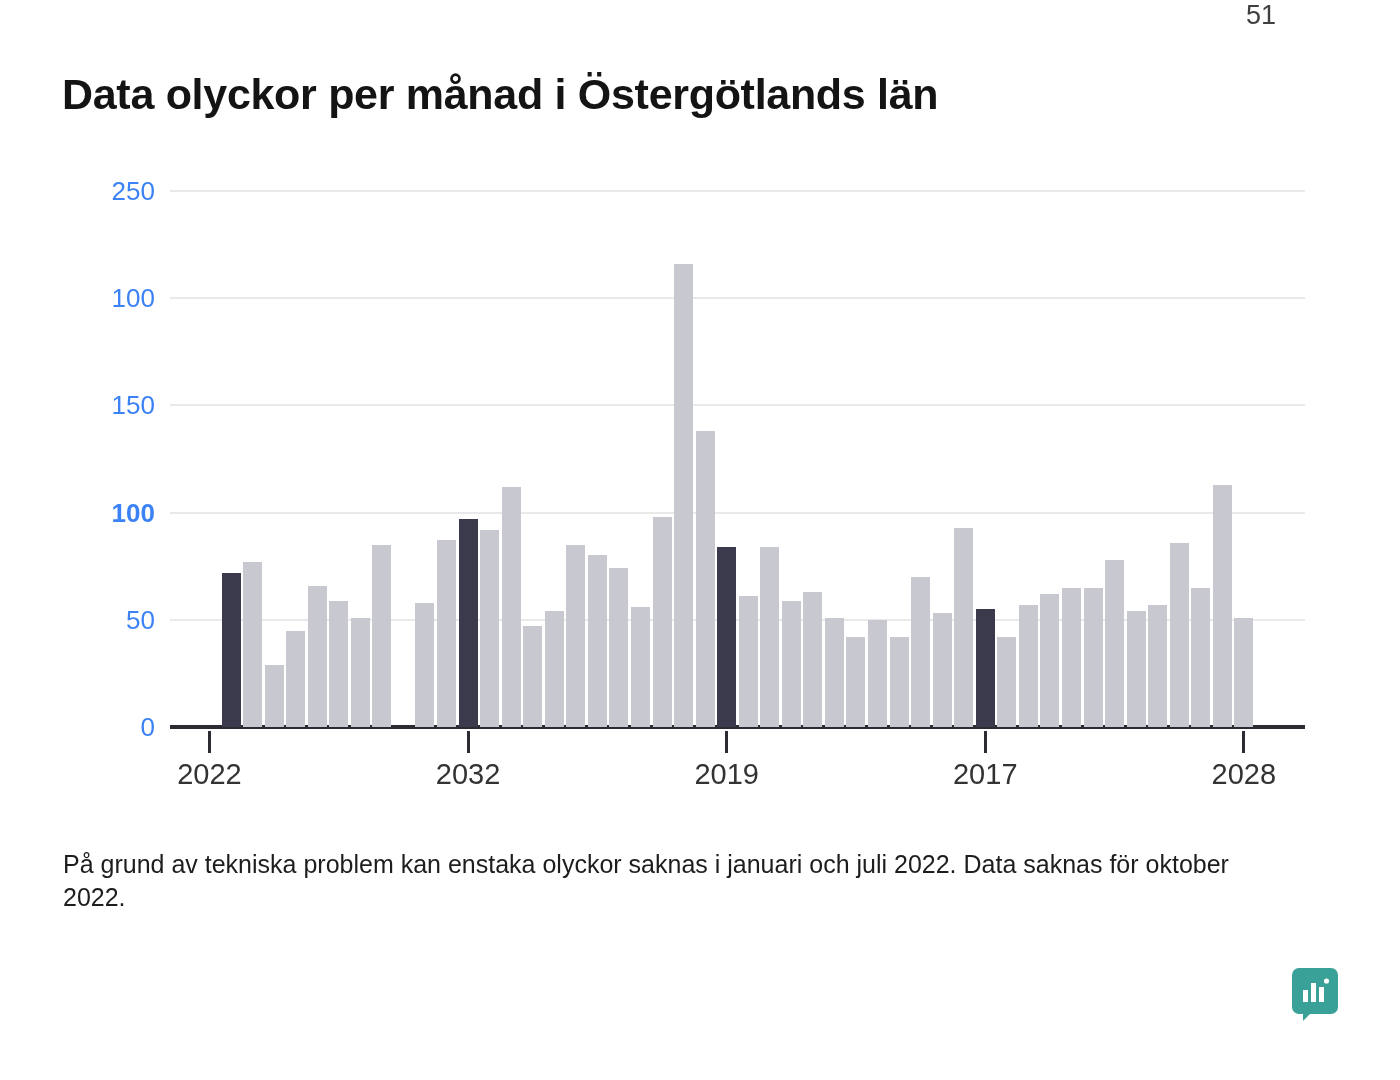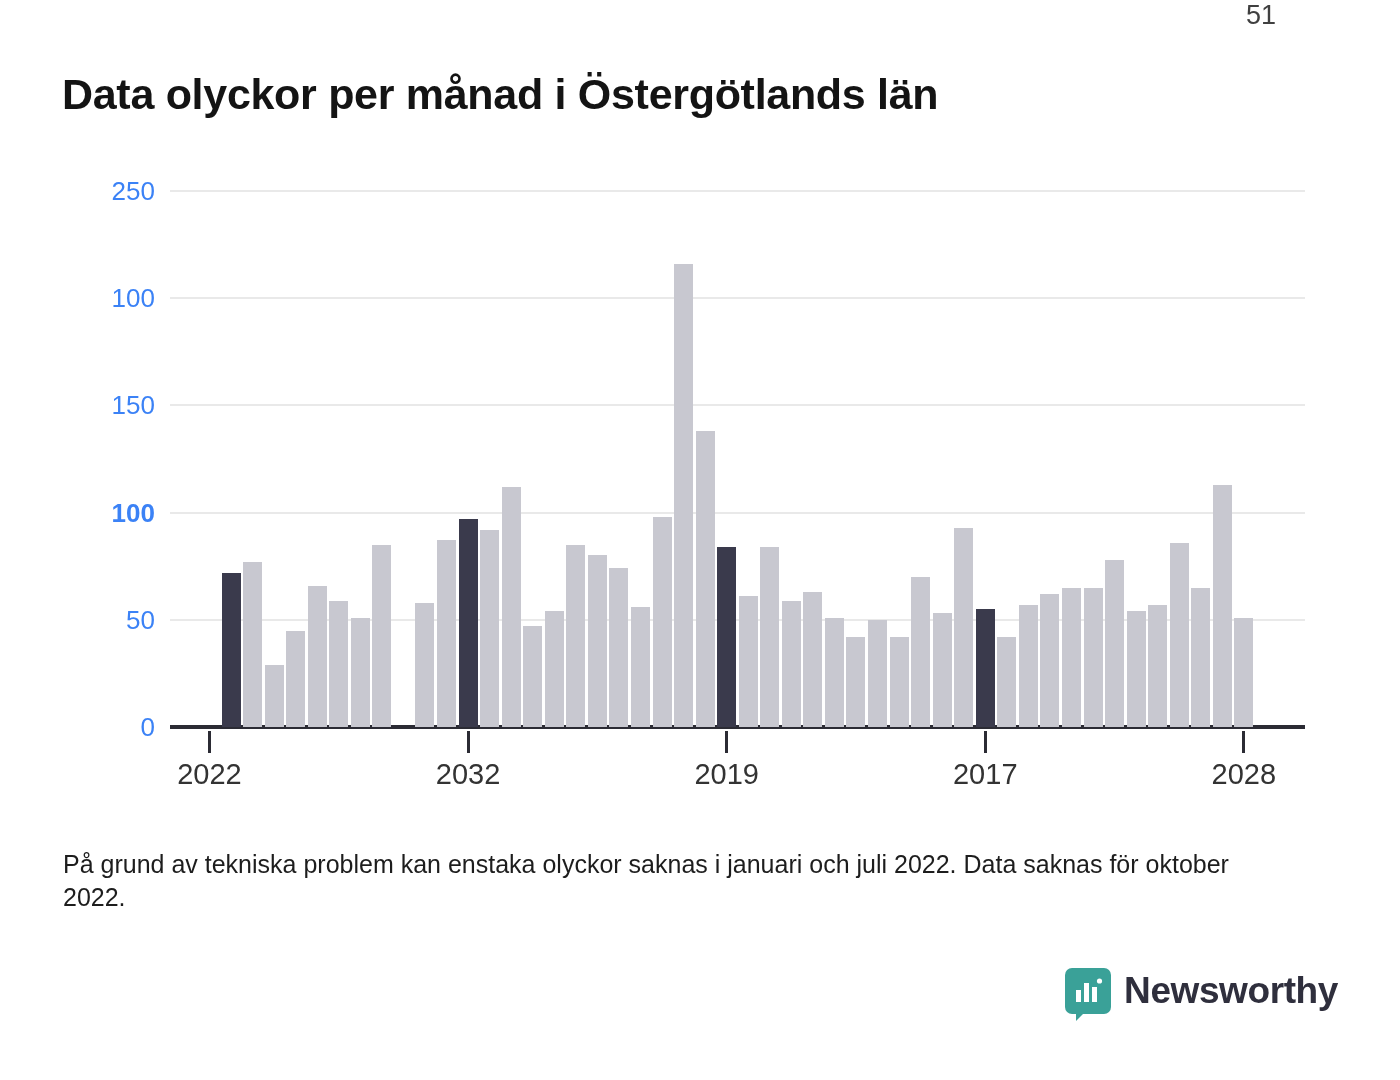--- a/index.html
+++ b/index.html
@@ -200,14 +200,13 @@
 
 <div id="brand">
   <span id="brand-mark">
     <svg width="46" height="46" viewBox="0 0 46 46" aria-hidden="true">
       <rect x="11" y="22" width="5" height="12" fill="#ffffff"></rect>
       <rect x="19" y="15" width="5" height="19" fill="#ffffff"></rect>
       <rect x="27" y="19" width="5" height="15" fill="#ffffff"></rect>
       <circle cx="34.5" cy="13" r="2.6" fill="#ffffff"></circle>
     </svg>
   </span>
-  <span id="brand-name">Newsworthy</span>
 </div>
 
 </body></html>

